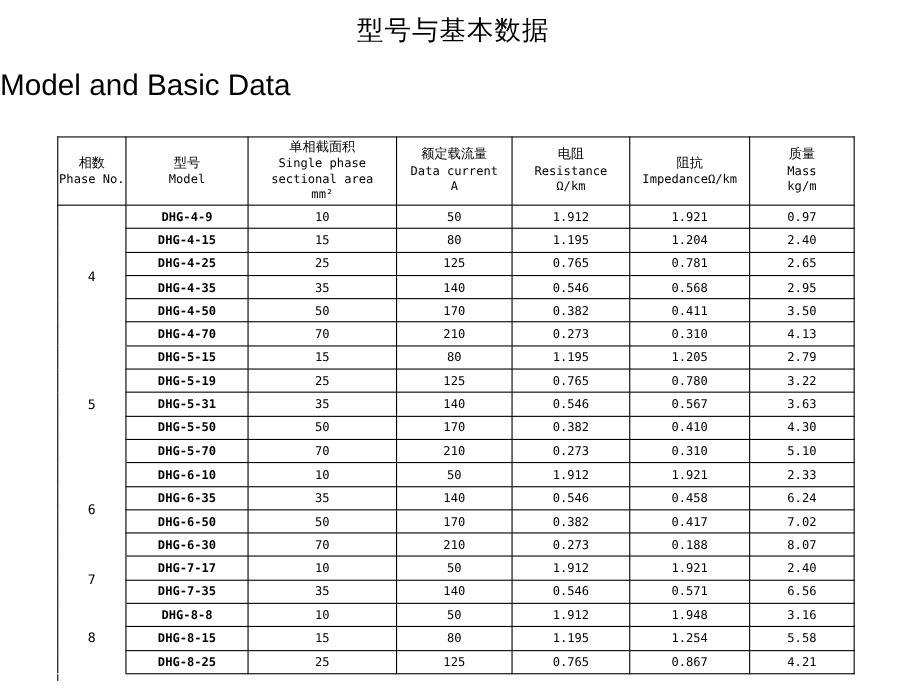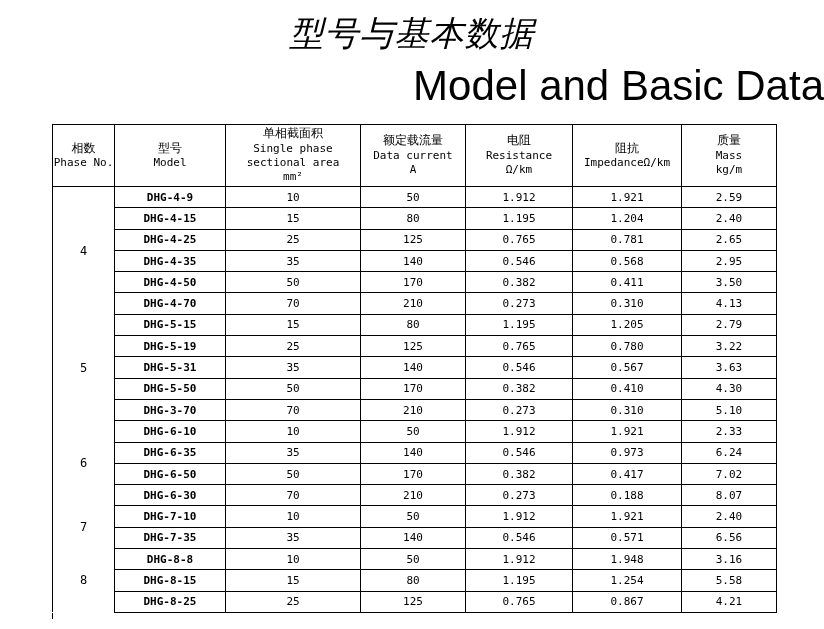--- a/index.html
+++ b/index.html
@@ -5,26 +5,26 @@
   html,body { margin:0; padding:0; }
   body {
     width:824px; height:629px; position:relative;
     background:#ffffff; color:#000;
     font-family:"Liberation Sans", sans-serif;
     overflow:hidden;
   }
   .title-cn {
     position:absolute; top:14px; left:0; width:100%;
     text-align:center; font-family:"Liberation Serif", serif;
-    font-size:34px; line-height:1.2; letter-spacing:1px;font-style:italic;
+    font-size:24px; line-height:1.2; letter-spacing:1px;
   }
   .title-en {
     position:absolute; top:62px; left:0; width:100%;
-    text-align:right; font-family:"Liberation Sans", sans-serif;
-    font-size:42px; line-height:1.15;
+    text-align:left; font-family:"Liberation Sans", sans-serif;
+    font-size:27px; line-height:1.15;
   }
   .tablewrap { position:absolute; left:52px; top:124px; }
   table { border-collapse:collapse; table-layout:fixed; }
   th, td {
     border:1px solid #000; padding:0; margin:0;
     text-align:center; vertical-align:middle;
   }
   thead th { height:61px; font-weight:normal; }
   .hcn { font-size:12px; line-height:1.3; font-family:"Liberation Sans", sans-serif; }
   .hen {
@@ -100,21 +100,21 @@
       </tr>
     </thead>
     <tbody>
         <tr>
           <td class="phase-cell" rowspan="6">4</td>
           <td class="c-model">DHG-4-9</td>
           <td class="c-area">10</td>
           <td class="c-current">50</td>
           <td class="c-resistance">1.912</td>
           <td class="c-impedance">1.921</td>
-          <td class="c-mass">2.59</td>
+          <td class="c-mass">0.97</td>
         </tr>
         <tr>
           <td class="c-model">DHG-4-15</td>
           <td class="c-area">15</td>
           <td class="c-current">80</td>
           <td class="c-resistance">1.195</td>
           <td class="c-impedance">1.204</td>
           <td class="c-mass">2.40</td>
         </tr>
         <tr>
@@ -176,63 +176,63 @@
         </tr>
         <tr>
           <td class="c-model">DHG-5-50</td>
           <td class="c-area">50</td>
           <td class="c-current">170</td>
           <td class="c-resistance">0.382</td>
           <td class="c-impedance">0.410</td>
           <td class="c-mass">4.30</td>
         </tr>
         <tr>
-          <td class="c-model">DHG-3-70</td>
+          <td class="c-model">DHG-5-70</td>
           <td class="c-area">70</td>
           <td class="c-current">210</td>
           <td class="c-resistance">0.273</td>
           <td class="c-impedance">0.310</td>
           <td class="c-mass">5.10</td>
         </tr>
         <tr>
           <td class="phase-cell" rowspan="4">6</td>
           <td class="c-model">DHG-6-10</td>
           <td class="c-area">10</td>
           <td class="c-current">50</td>
           <td class="c-resistance">1.912</td>
           <td class="c-impedance">1.921</td>
           <td class="c-mass">2.33</td>
         </tr>
         <tr>
           <td class="c-model">DHG-6-35</td>
           <td class="c-area">35</td>
           <td class="c-current">140</td>
           <td class="c-resistance">0.546</td>
-          <td class="c-impedance">0.973</td>
+          <td class="c-impedance">0.458</td>
           <td class="c-mass">6.24</td>
         </tr>
         <tr>
           <td class="c-model">DHG-6-50</td>
           <td class="c-area">50</td>
           <td class="c-current">170</td>
           <td class="c-resistance">0.382</td>
           <td class="c-impedance">0.417</td>
           <td class="c-mass">7.02</td>
         </tr>
         <tr>
           <td class="c-model">DHG-6-30</td>
           <td class="c-area">70</td>
           <td class="c-current">210</td>
           <td class="c-resistance">0.273</td>
           <td class="c-impedance">0.188</td>
           <td class="c-mass">8.07</td>
         </tr>
         <tr>
           <td class="phase-cell" rowspan="2">7</td>
-          <td class="c-model">DHG-7-10</td>
+          <td class="c-model">DHG-7-17</td>
           <td class="c-area">10</td>
           <td class="c-current">50</td>
           <td class="c-resistance">1.912</td>
           <td class="c-impedance">1.921</td>
           <td class="c-mass">2.40</td>
         </tr>
         <tr>
           <td class="c-model">DHG-7-35</td>
           <td class="c-area">35</td>
           <td class="c-current">140</td>

